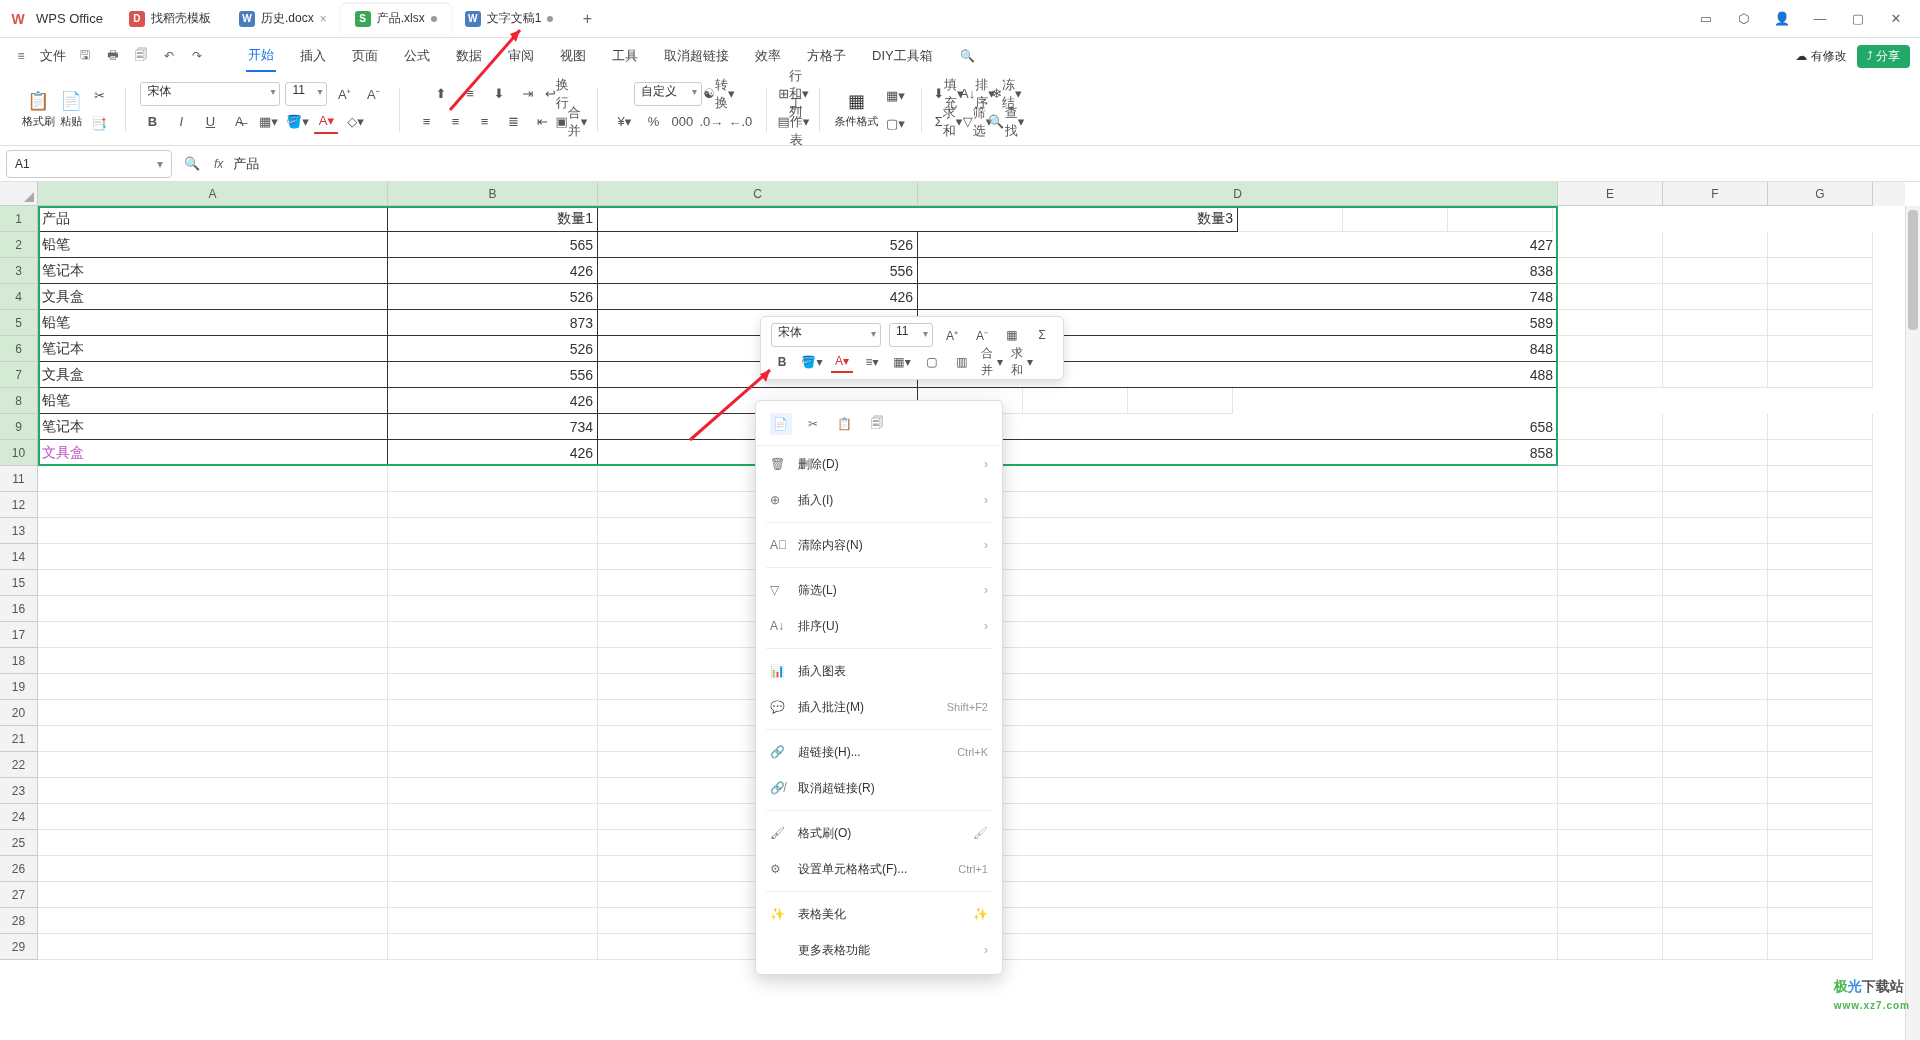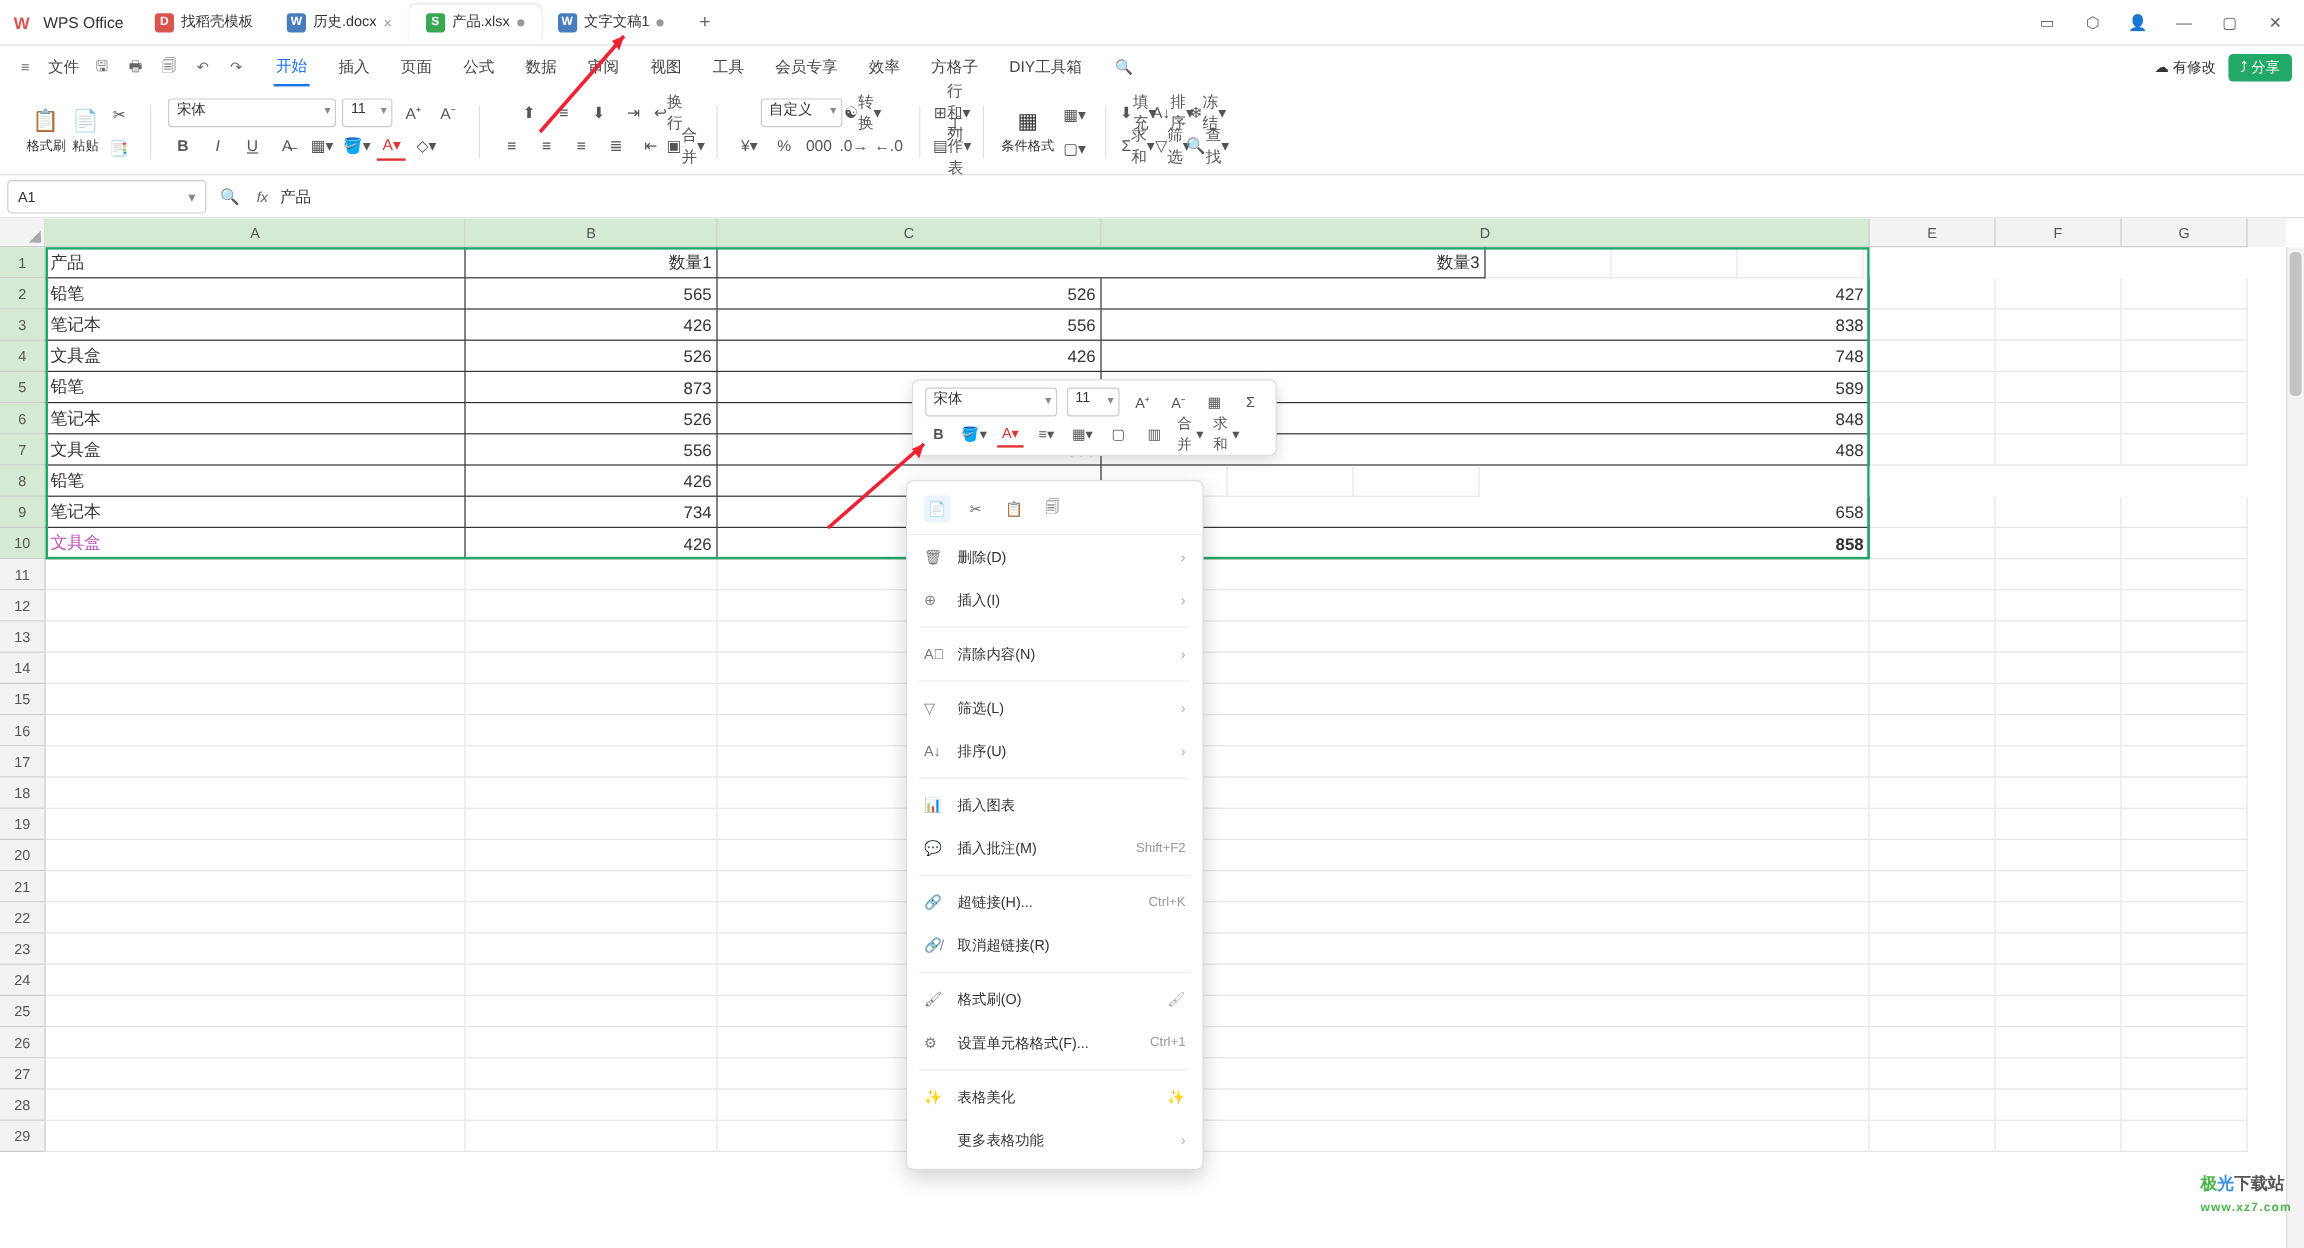--- a/index.html
+++ b/index.html
@@ -15,21 +15,21 @@
 .tab-ico.blue{background:#4a7dbf;}
 .tab-ico.green{background:#3aa757;}
 .tab-close{color:#999;font-size:12px;}
 .tab-dot{width:6px;height:6px;border-radius:50%;background:#999;}
 .tab-add{width:24px;height:24px;display:flex;align-items:center;justify-content:center;color:#666;font-size:16px;margin-left:8px;}
 .win-controls{margin-left:auto;display:flex;align-items:center;gap:10px;padding-right:10px;}
 .win-btn{width:28px;height:28px;display:flex;align-items:center;justify-content:center;color:#666;font-size:13px;}
 .menubar{height:36px;display:flex;align-items:center;padding:0 10px;gap:4px;}
 .menu-left{display:flex;align-items:center;gap:6px;}
 .menu-ico{width:22px;height:22px;display:flex;align-items:center;justify-content:center;color:#666;}
-.menu-tabs{display:flex;align-items:center;margin-left:16px;gap:22px;}
+.menu-tabs{display:flex;align-items:center;margin-left:34px;gap:22px;}
 .menu-tab{font-size:13px;color:#444;padding:6px 2px;cursor:pointer;}
 .menu-tab.active{color:#1a73e8;border-bottom:2px solid #1a73e8;}
 .menu-right{margin-left:auto;display:flex;align-items:center;gap:10px;}
 .share-btn{background:#22a867;color:#fff;padding:3px 10px;border-radius:4px;font-size:12px;}
 .ribbon{height:72px;border-bottom:1px solid #e0e0e0;display:flex;align-items:center;padding:0 14px;gap:6px;}
 .rb-group{display:flex;align-items:center;gap:5px;padding:0 8px;height:56px;}
 .rb-sep{width:1px;height:44px;background:#e0e0e0;}
 .rb-stack{display:flex;flex-direction:column;align-items:center;gap:2px;font-size:11px;}
 .rb-btn{width:24px;height:24px;display:flex;align-items:center;justify-content:center;color:#555;font-size:13px;}
 .rb-select{height:24px;border:1px solid #ccc;border-radius:3px;padding:0 18px 0 6px;font-size:12px;position:relative;background:#fff;}
@@ -125,21 +125,21 @@
   </div>
   <div class="menu-tabs">
     <span class="menu-tab active">开始</span>
     <span class="menu-tab">插入</span>
     <span class="menu-tab">页面</span>
     <span class="menu-tab">公式</span>
     <span class="menu-tab">数据</span>
     <span class="menu-tab">审阅</span>
     <span class="menu-tab">视图</span>
     <span class="menu-tab">工具</span>
-    <span class="menu-tab">会员专享</span>
+    <span class="menu-tab">取消超链接</span>
     <span class="menu-tab">效率</span>
     <span class="menu-tab">方格子</span>
     <span class="menu-tab">DIY工具箱</span>
     <span class="menu-ico">🔍</span>
   </div>
   <div class="menu-right">
     <span>☁ <span>有修改</span></span>
     <span class="share-btn">⤴ <span>分享</span></span>
   </div>
 </div>
@@ -378,21 +378,21 @@
         <div class="cell num" style="width: 320px; border-right: 1px solid rgb(51, 51, 51); border-bottom: 1px solid rgb(51, 51, 51);"></div>
         <div class="cell num" style="width: 640px; border-right: 1px solid rgb(51, 51, 51); border-bottom: 1px solid rgb(51, 51, 51);">658</div>
         <div class="cell num" style="width: 105px;"></div>
         <div class="cell num" style="width: 105px;"></div>
         <div class="cell num" style="width: 105px;"></div>
       </div>
       <div class="row">
         <div class="cell" style="width: 350px; border-right: 1px solid rgb(51, 51, 51); border-bottom: 1px solid rgb(51, 51, 51); color: rgb(192, 80, 192);">文具盒</div>
         <div class="cell num" style="width: 210px; border-right: 1px solid rgb(51, 51, 51); border-bottom: 1px solid rgb(51, 51, 51);">426</div>
         <div class="cell num" style="width: 320px; border-right: 1px solid rgb(51, 51, 51); border-bottom: 1px solid rgb(51, 51, 51);"></div>
-        <div class="cell num" style="width: 640px; border-right: 1px solid rgb(51, 51, 51); border-bottom: 1px solid rgb(51, 51, 51); font-weight: bold;">858</div>
+        <div class="cell num" style="width: 640px; border-right: 1px solid rgb(51, 51, 51); border-bottom: 1px solid rgb(51, 51, 51);">858</div>
         <div class="cell num" style="width: 105px;"></div>
         <div class="cell num" style="width: 105px;"></div>
         <div class="cell num" style="width: 105px;"></div>
       </div>
       <div class="row">
         <div class="cell" style="width: 350px;"></div>
         <div class="cell num" style="width: 210px;"></div>
         <div class="cell num" style="width: 320px;"></div>
         <div class="cell num" style="width: 640px;"></div>
         <div class="cell num" style="width: 105px;"></div>

